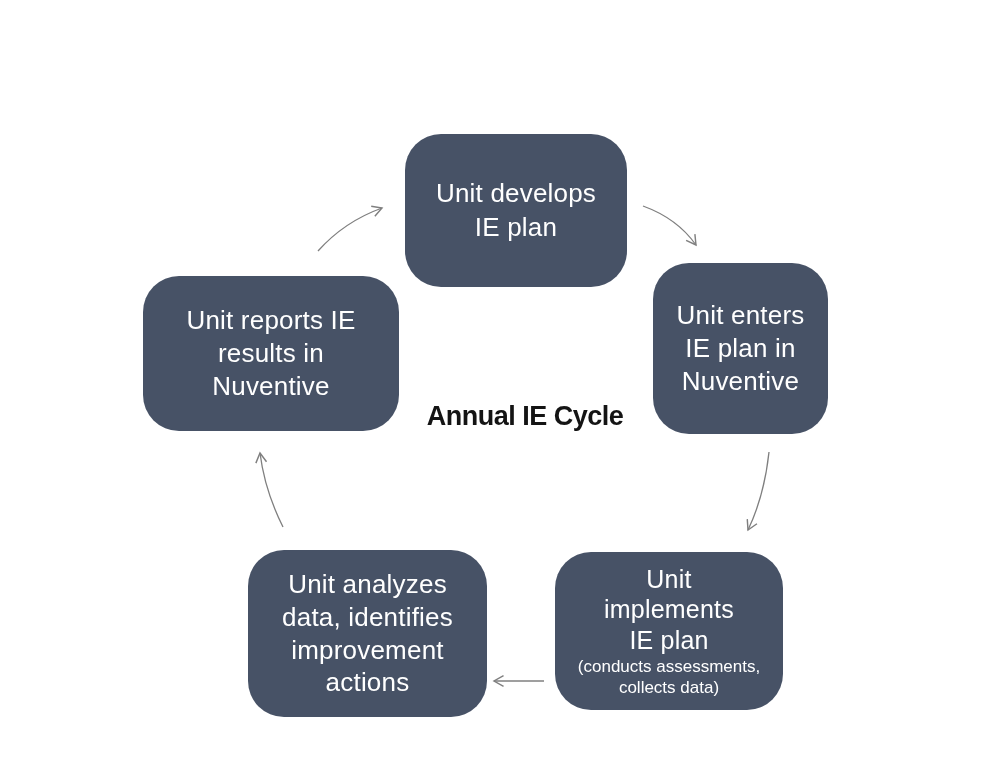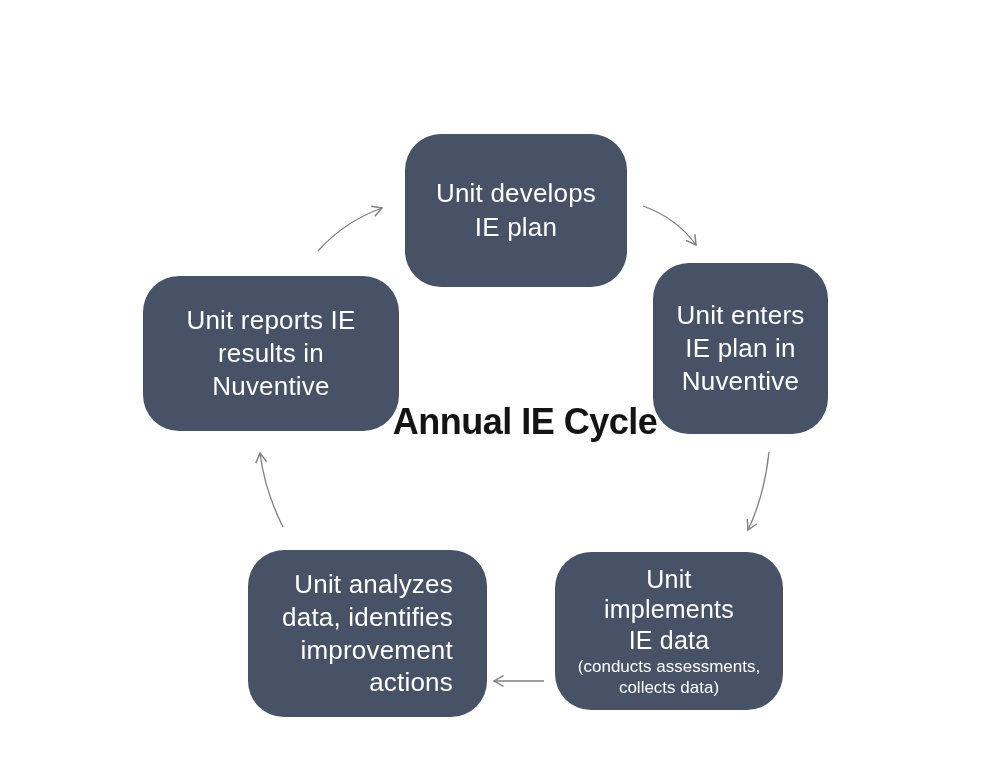--- a/index.html
+++ b/index.html
@@ -60,29 +60,29 @@
     font-size: 17px;
     line-height: 1.22;
     margin-top: 2px;
     text-align: center;
   }
   .box-develop  { left: 405px; top:  92px; width: 222px; height: 153px; margin-top: 42px; }
   .box-enter    { left: 653px; top: 263px; width: 175px; height: 171px; }
   .box-implement{ left: 555px; top: 552px; width: 228px; height: 158px; }
   .box-implement .step-label { font-size: 25px; line-height: 1.22; }
   .box-analyze  { left: 248px; top: 550px; width: 239px; height: 167px; }
-  .box-analyze .step-label { line-height: 1.26; text-align: right; }
+  .box-analyze .step-label { line-height: 1.26; }
   .box-report   { left: 143px; top: 268px; width: 256px; height: 155px; margin-top: 8px; }
   .diagram-title {
     position: absolute;
     left: 350px;
     top: 401px;
     width: 350px;
     text-align: center;
-    font-size: 36px;
+    font-size: 27px;
     font-weight: bold;
     color: var(--title-color);
     letter-spacing: -0.5px;
   }
 </style>
 </head>
 <body>
 
 <div class="stage">
 
@@ -106,21 +106,21 @@
 
   <div class="step-box box-enter">
     <div class="step-label">Unit enters
 IE plan in
 Nuventive</div>
   </div>
 
   <div class="step-box box-implement">
     <div class="step-label">Unit
 implements
-IE data</div>
+IE plan</div>
     <div class="step-sublabel">(conducts assessments,
 collects data)</div>
   </div>
 
   <div class="step-box box-analyze">
     <div class="step-label">Unit analyzes
 data, identifies
 improvement
 actions</div>
   </div>

